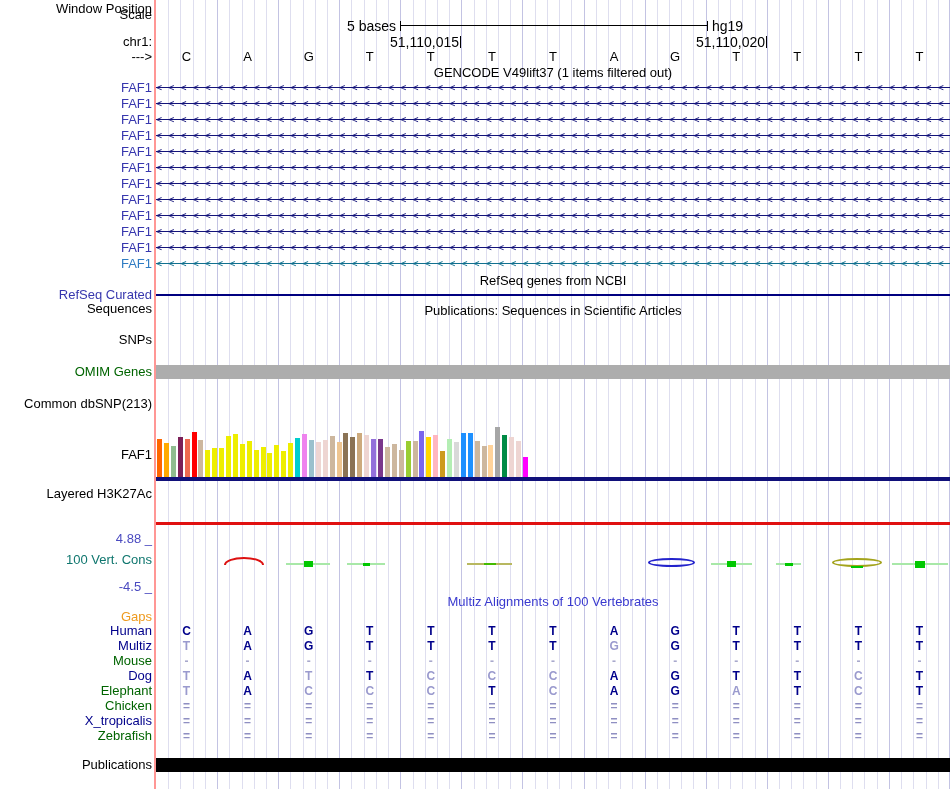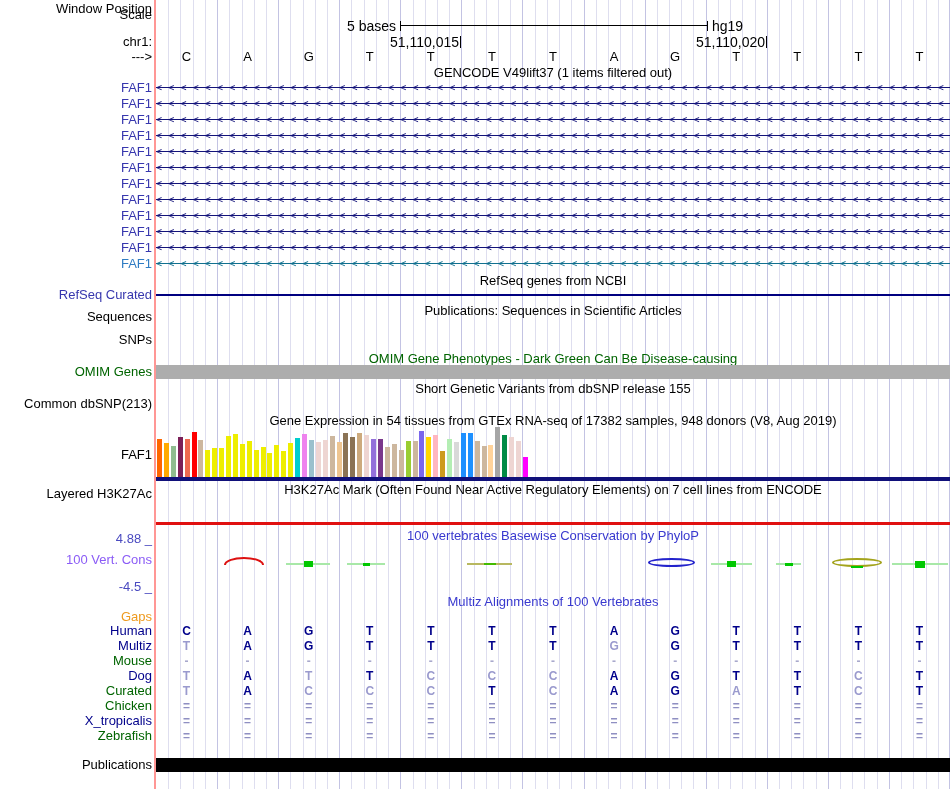--- a/index.html
+++ b/index.html
@@ -141,31 +141,28 @@
       <div style="position: absolute; left: 156px; top: 240px; width: 794px; height: 16px; overflow: hidden; white-space: nowrap; font-family: &quot;DejaVu Sans Mono&quot;, monospace; font-size: 10px; line-height: 16px; letter-spacing: 6.19538px; color: rgb(19, 19, 122); background: linear-gradient(transparent 7px, rgb(19, 19, 122) 7px, rgb(19, 19, 122) 8.5px, transparent 8.5px);">&lt;&lt;&lt;&lt;&lt;&lt;&lt;&lt;&lt;&lt;&lt;&lt;&lt;&lt;&lt;&lt;&lt;&lt;&lt;&lt;&lt;&lt;&lt;&lt;&lt;&lt;&lt;&lt;&lt;&lt;&lt;&lt;&lt;&lt;&lt;&lt;&lt;&lt;&lt;&lt;&lt;&lt;&lt;&lt;&lt;&lt;&lt;&lt;&lt;&lt;&lt;&lt;&lt;&lt;&lt;&lt;&lt;&lt;&lt;&lt;&lt;&lt;&lt;&lt;&lt;&lt;</div>
       <div class="lbl" style="top: 256px; height: 16px; line-height: 16px; color: rgb(47, 124, 195);">FAF1</div>
       <div style="position: absolute; left: 156px; top: 256px; width: 794px; height: 16px; overflow: hidden; white-space: nowrap; font-family: &quot;DejaVu Sans Mono&quot;, monospace; font-size: 10px; line-height: 16px; letter-spacing: 6.19538px; color: rgb(17, 112, 143); background: linear-gradient(transparent 7px, rgb(17, 112, 143) 7px, rgb(17, 112, 143) 8.5px, transparent 8.5px);">&lt;&lt;&lt;&lt;&lt;&lt;&lt;&lt;&lt;&lt;&lt;&lt;&lt;&lt;&lt;&lt;&lt;&lt;&lt;&lt;&lt;&lt;&lt;&lt;&lt;&lt;&lt;&lt;&lt;&lt;&lt;&lt;&lt;&lt;&lt;&lt;&lt;&lt;&lt;&lt;&lt;&lt;&lt;&lt;&lt;&lt;&lt;&lt;&lt;&lt;&lt;&lt;&lt;&lt;&lt;&lt;&lt;&lt;&lt;&lt;&lt;&lt;&lt;&lt;&lt;&lt;</div>
     </div>
 
   <div class="title" style="top:274px">RefSeq genes from NCBI</div>
   <div class="lbl" style="top:288px;color:#3737ae">RefSeq Curated</div>
   <div style="position:absolute;left:156px;top:294px;width:794px;height:2px;background:#000080;"></div>
 
   <div class="title" style="top:304px">Publications: Sequences in Scientific Articles</div>
-  <div class="lbl" style="top:310px">Sequences</div>
+  <div class="lbl" style="top:302px">Sequences</div>
   <div class="lbl" style="top:333px">SNPs</div>
 
-  <div class="title" style="top:352px;color:#006400">OMIM Gene Phenotypes - Dark Green Can Be Disease-causing</div>
   <div class="lbl" style="top:365px;color:#006400">OMIM Genes</div>
   <div style="position:absolute;left:156px;top:365px;width:794px;height:14px;background:#adadad;"></div>
 
-  <div class="title" style="top:382px">Short Genetic Variants from dbSNP release 155</div>
   <div class="lbl" style="top:397px">Common dbSNP(213)</div>
 
-  <div class="title" style="top:414px">Gene Expression in 54 tissues from GTEx RNA-seq of 17382 samples, 948 donors (V8, Aug 2019)</div>
   <div class="lbl" style="top:448px">FAF1</div>
   <div id="gtex-bars">
       <div title="Adipose - Subcutaneous" style="position: absolute; left: 157px; top: 439px; width: 5px; height: 38px; background: rgb(255, 102, 0);"></div>
       <div title="Adipose - Visceral (Omentum)" style="position: absolute; left: 163.906px; top: 443px; width: 5px; height: 34px; background: rgb(255, 170, 0);"></div>
       <div title="Adrenal Gland" style="position: absolute; left: 170.812px; top: 446px; width: 5px; height: 31px; background: rgb(143, 188, 143);"></div>
       <div title="Artery - Aorta" style="position: absolute; left: 177.718px; top: 437px; width: 5px; height: 40px; background: rgb(123, 32, 88);"></div>
       <div title="Artery - Coronary" style="position: absolute; left: 184.624px; top: 439px; width: 5px; height: 38px; background: rgb(238, 106, 80);"></div>
       <div title="Artery - Tibial" style="position: absolute; left: 191.53px; top: 432px; width: 5px; height: 45px; background: rgb(255, 0, 0);"></div>
       <div title="Bladder" style="position: absolute; left: 198.436px; top: 440px; width: 5px; height: 37px; background: rgb(205, 183, 158);"></div>
       <div title="Brain - Amygdala" style="position: absolute; left: 205.342px; top: 450px; width: 5px; height: 27px; background: rgb(238, 238, 0);"></div>
@@ -211,27 +208,25 @@
       <div title="Spleen" style="position: absolute; left: 481.582px; top: 446px; width: 5px; height: 31px; background: rgb(205, 183, 158);"></div>
       <div title="Stomach" style="position: absolute; left: 488.488px; top: 445px; width: 5px; height: 32px; background: rgb(255, 211, 155);"></div>
       <div title="Testis" style="position: absolute; left: 495.394px; top: 427px; width: 5px; height: 50px; background: rgb(166, 166, 166);"></div>
       <div title="Thyroid" style="position: absolute; left: 502.3px; top: 435px; width: 5px; height: 42px; background: rgb(0, 139, 69);"></div>
       <div title="Uterus" style="position: absolute; left: 509.206px; top: 437px; width: 5px; height: 40px; background: rgb(238, 213, 210);"></div>
       <div title="Vagina" style="position: absolute; left: 516.112px; top: 441px; width: 5px; height: 36px; background: rgb(238, 213, 210);"></div>
       <div title="Whole Blood" style="position: absolute; left: 523.018px; top: 457px; width: 5px; height: 20px; background: rgb(255, 0, 255);"></div>
     </div>
   <div style="position:absolute;left:156px;top:477px;width:794px;height:4px;background:#10107a;"></div>
 
-  <div class="title" style="top:483px">H3K27Ac Mark (Often Found Near Active Regulatory Elements) on 7 cell lines from ENCODE</div>
   <div class="lbl" style="top:487px">Layered H3K27Ac</div>
   <div style="position:absolute;left:156px;top:522px;width:794px;height:3px;background:#e01010;"></div>
 
-  <div class="title" style="top:529px;color:#3939cf">100 vertebrates Basewise Conservation by PhyloP</div>
   <div class="lbl" style="top:532px;color:#4a4ac0">4.88 _</div>
-  <div class="lbl" style="top:553px;color:#8b5cf6">100 Vert. Cons</div>
+  <div class="lbl" style="top:553px;color:#0f766e">100 Vert. Cons</div>
   <div class="lbl" style="top:580px;color:#4a4ac0">-4.5 _</div>
   <div id="phylop-marks">
       <div style="position: absolute; left: 224px; top: 557px; width: 40px; height: 8px; border-top: 2px solid rgb(221, 17, 17); border-right: 2px solid rgb(221, 17, 17); border-bottom: none; border-left: 2px solid rgb(221, 17, 17); border-image: initial; border-radius: 50% 50% 0px 0px / 100% 100% 0px 0px; box-sizing: border-box;"></div>
       <div style="position: absolute; left: 286px; top: 563px; width: 44px; height: 1.5px; background: rgb(168, 232, 168);"></div>
       <div style="position: absolute; left: 303.5px; top: 561px; width: 9px; height: 6px; background: rgb(0, 200, 0);"></div>
       <div style="position: absolute; left: 347px; top: 563px; width: 38px; height: 1.5px; background: rgb(168, 232, 168);"></div>
       <div style="position: absolute; left: 362.5px; top: 562.5px; width: 7px; height: 3px; background: rgb(0, 200, 0);"></div>
       <div style="position: absolute; left: 467px; top: 563px; width: 45px; height: 1.5px; background: rgb(184, 184, 96);"></div>
       <div style="position: absolute; left: 483.5px; top: 563px; width: 12px; height: 2px; background: rgb(68, 187, 0);"></div>
       <div style="position: absolute; left: 648px; top: 558px; width: 47px; height: 9px; border: 2px solid rgb(35, 35, 204); border-radius: 50%; box-sizing: border-box;"></div>
@@ -297,21 +292,21 @@
       <div class="alnL" style="left: 349.769px; top: 669px; color: rgb(0, 0, 139);">T</div>
       <div class="alnL" style="left: 410.846px; top: 669px; color: rgb(154, 154, 206);">C</div>
       <div class="alnL" style="left: 471.923px; top: 669px; color: rgb(154, 154, 206);">C</div>
       <div class="alnL" style="left: 533px; top: 669px; color: rgb(154, 154, 206);">C</div>
       <div class="alnL" style="left: 594.077px; top: 669px; color: rgb(0, 0, 139);">A</div>
       <div class="alnL" style="left: 655.154px; top: 669px; color: rgb(0, 0, 139);">G</div>
       <div class="alnL" style="left: 716.231px; top: 669px; color: rgb(0, 0, 139);">T</div>
       <div class="alnL" style="left: 777.308px; top: 669px; color: rgb(0, 0, 139);">T</div>
       <div class="alnL" style="left: 838.385px; top: 669px; color: rgb(154, 154, 206);">C</div>
       <div class="alnL" style="left: 899.462px; top: 669px; color: rgb(0, 0, 139);">T</div>
-      <div class="lbl" style="top: 684px; color: rgb(0, 100, 0);">Curated</div>
+      <div class="lbl" style="top: 684px; color: rgb(0, 100, 0);">Elephant</div>
       <div class="alnL" style="left: 166.538px; top: 684px; color: rgb(154, 154, 206);">T</div>
       <div class="alnL" style="left: 227.615px; top: 684px; color: rgb(0, 0, 139);">A</div>
       <div class="alnL" style="left: 288.692px; top: 684px; color: rgb(154, 154, 206);">C</div>
       <div class="alnL" style="left: 349.769px; top: 684px; color: rgb(154, 154, 206);">C</div>
       <div class="alnL" style="left: 410.846px; top: 684px; color: rgb(154, 154, 206);">C</div>
       <div class="alnL" style="left: 471.923px; top: 684px; color: rgb(0, 0, 139);">T</div>
       <div class="alnL" style="left: 533px; top: 684px; color: rgb(154, 154, 206);">C</div>
       <div class="alnL" style="left: 594.077px; top: 684px; color: rgb(0, 0, 139);">A</div>
       <div class="alnL" style="left: 655.154px; top: 684px; color: rgb(0, 0, 139);">G</div>
       <div class="alnL" style="left: 716.231px; top: 684px; color: rgb(154, 154, 206);">A</div>

